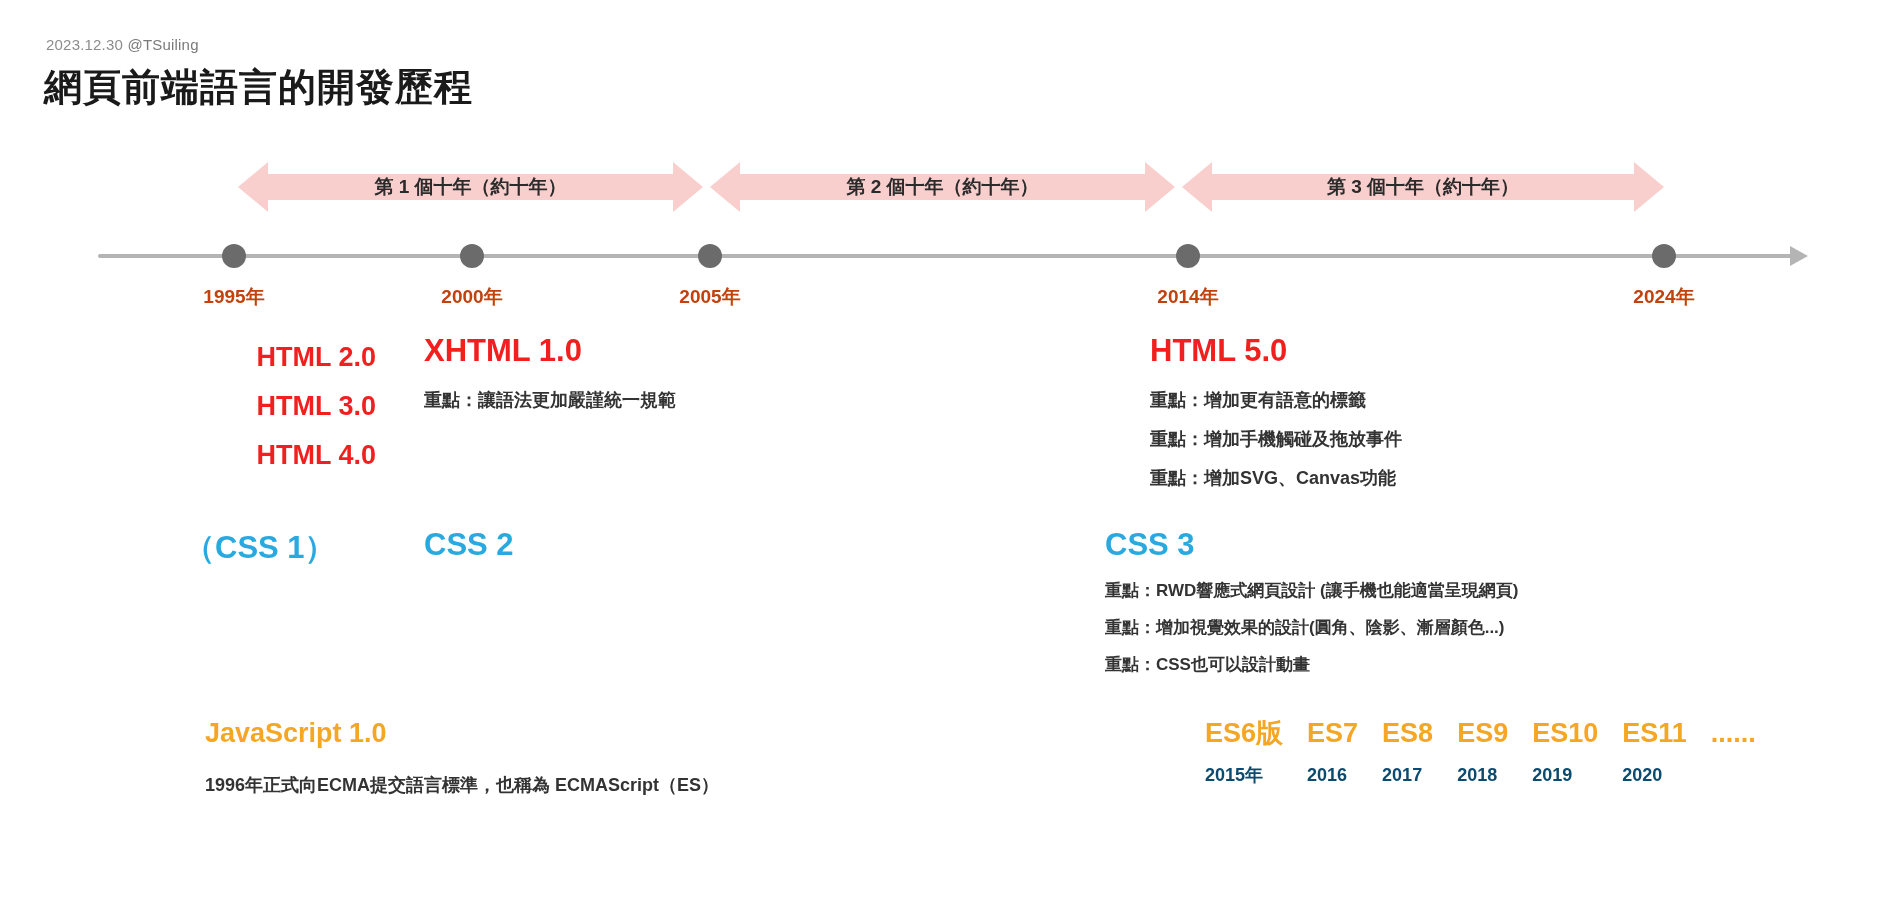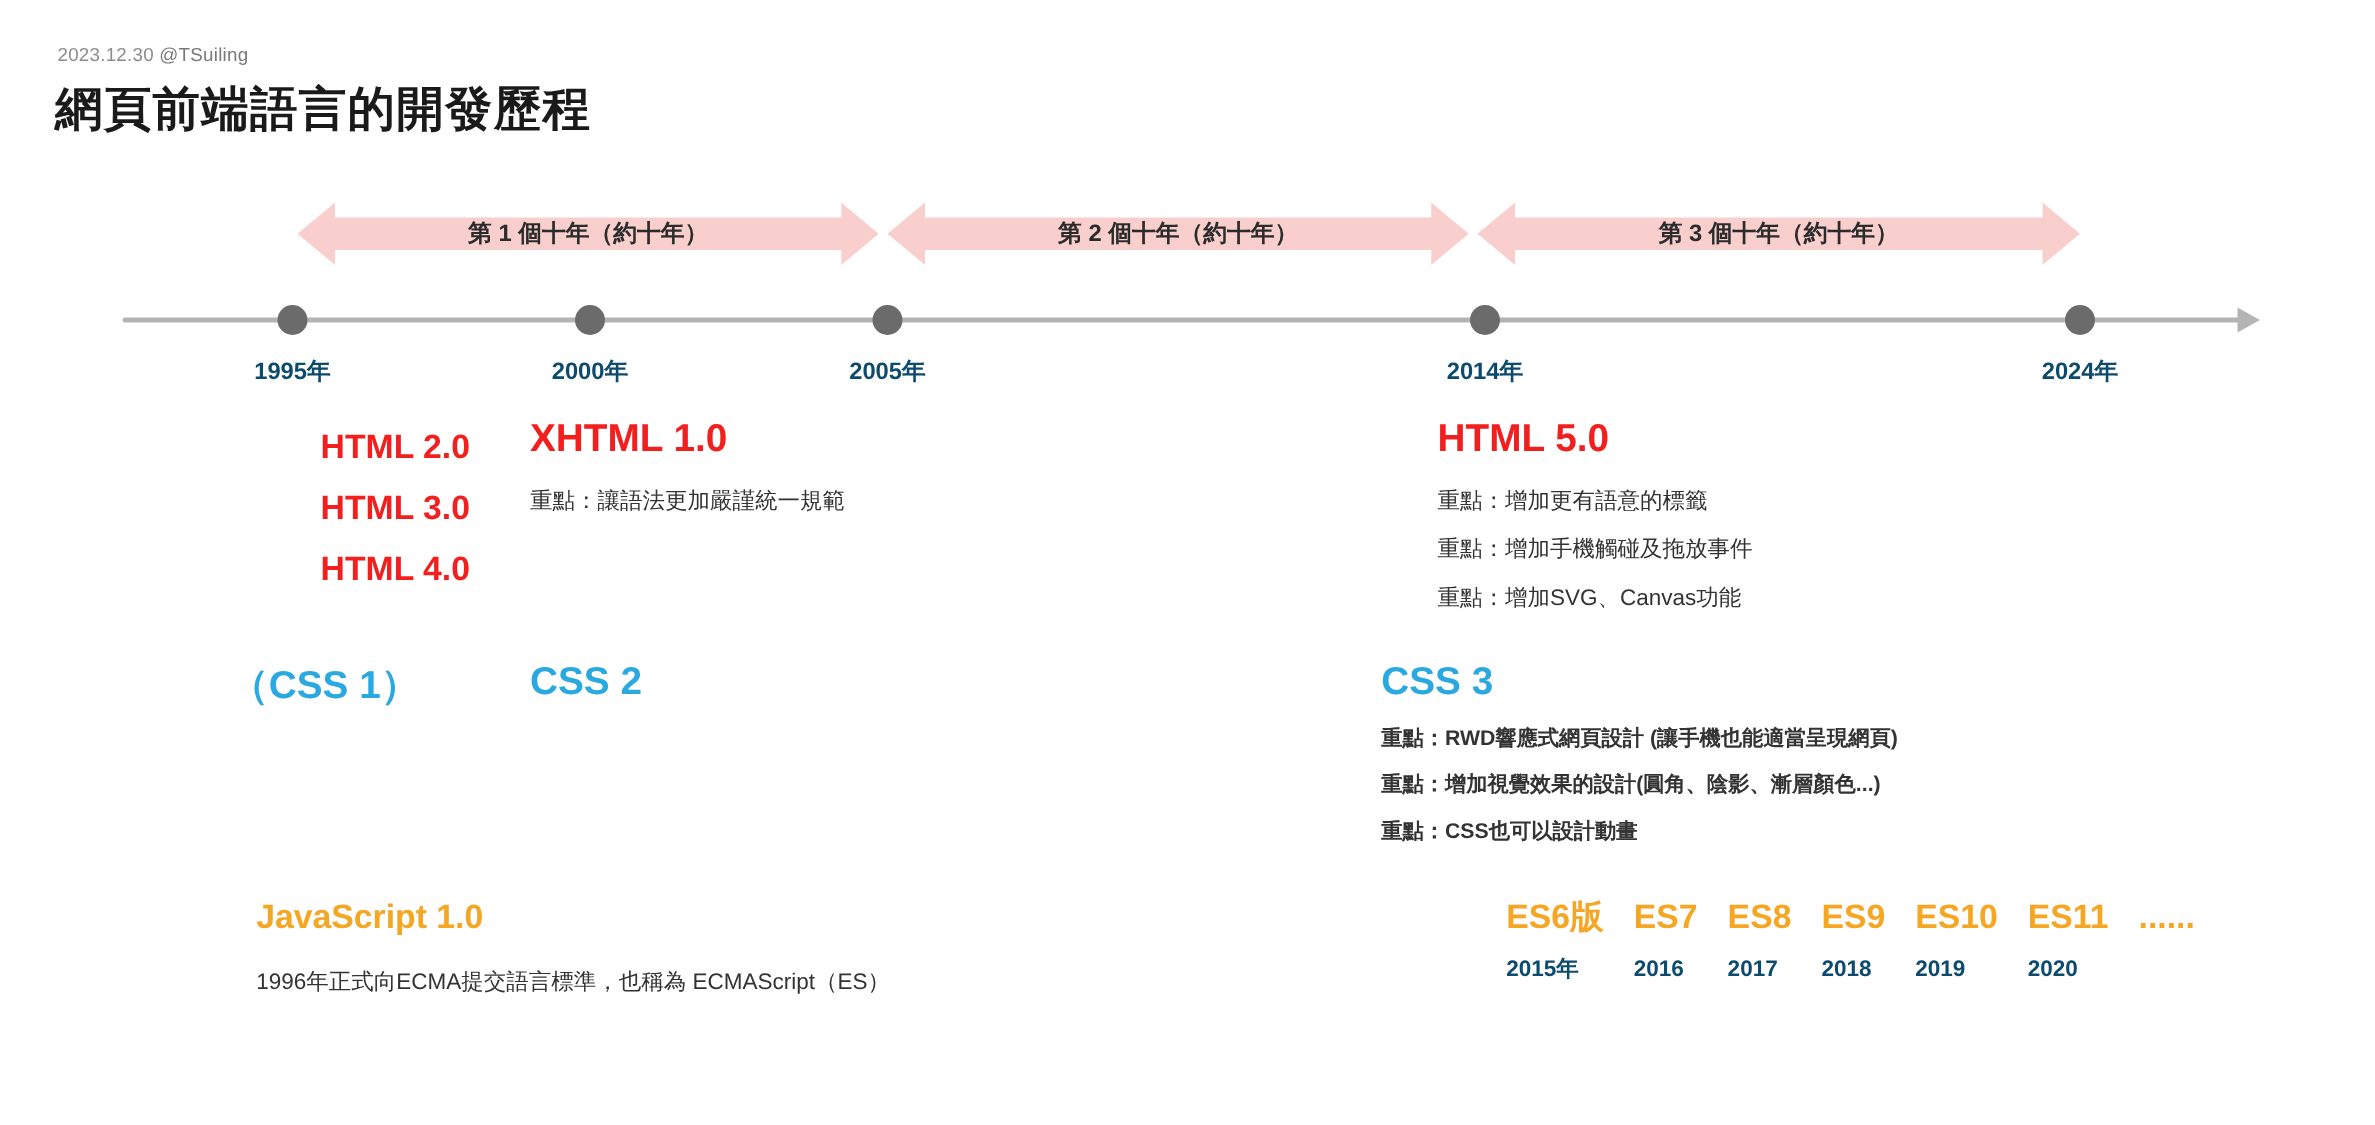--- a/index.html
+++ b/index.html
@@ -89,21 +89,21 @@
     border-radius: 50%;
     background: #6b6b6b;
     top: 244px;
     margin-left: -12px;
   }
   .year {
     position: absolute;
     top: 284px;
     font-size: 19px;
     font-weight: bold;
-    color: #0c4a6e;
+    color: #c2410c;
     white-space: nowrap;
     transform: translateX(-50%);
   }
 
   
   .block { position: absolute; white-space: nowrap; }
   .head-html {
     font-size: 27px;
     font-weight: bold;
     color: #f21f1f;
@@ -114,21 +114,21 @@
     font-weight: bold;
     color: #29a9e0;
   }
   .head-js {
     font-size: 27px;
     font-weight: bold;
     color: #f5a623;
   }
   .note {
     font-size: 18px;
-    font-weight: normal;
+    font-weight: bold;
     color: #333333;
     line-height: 38px;
   }
   .note-sm {
     font-size: 17px;
     font-weight: bold;
     color: #333333;
     line-height: 37px;
   }
   .right-align { text-align: right; }

